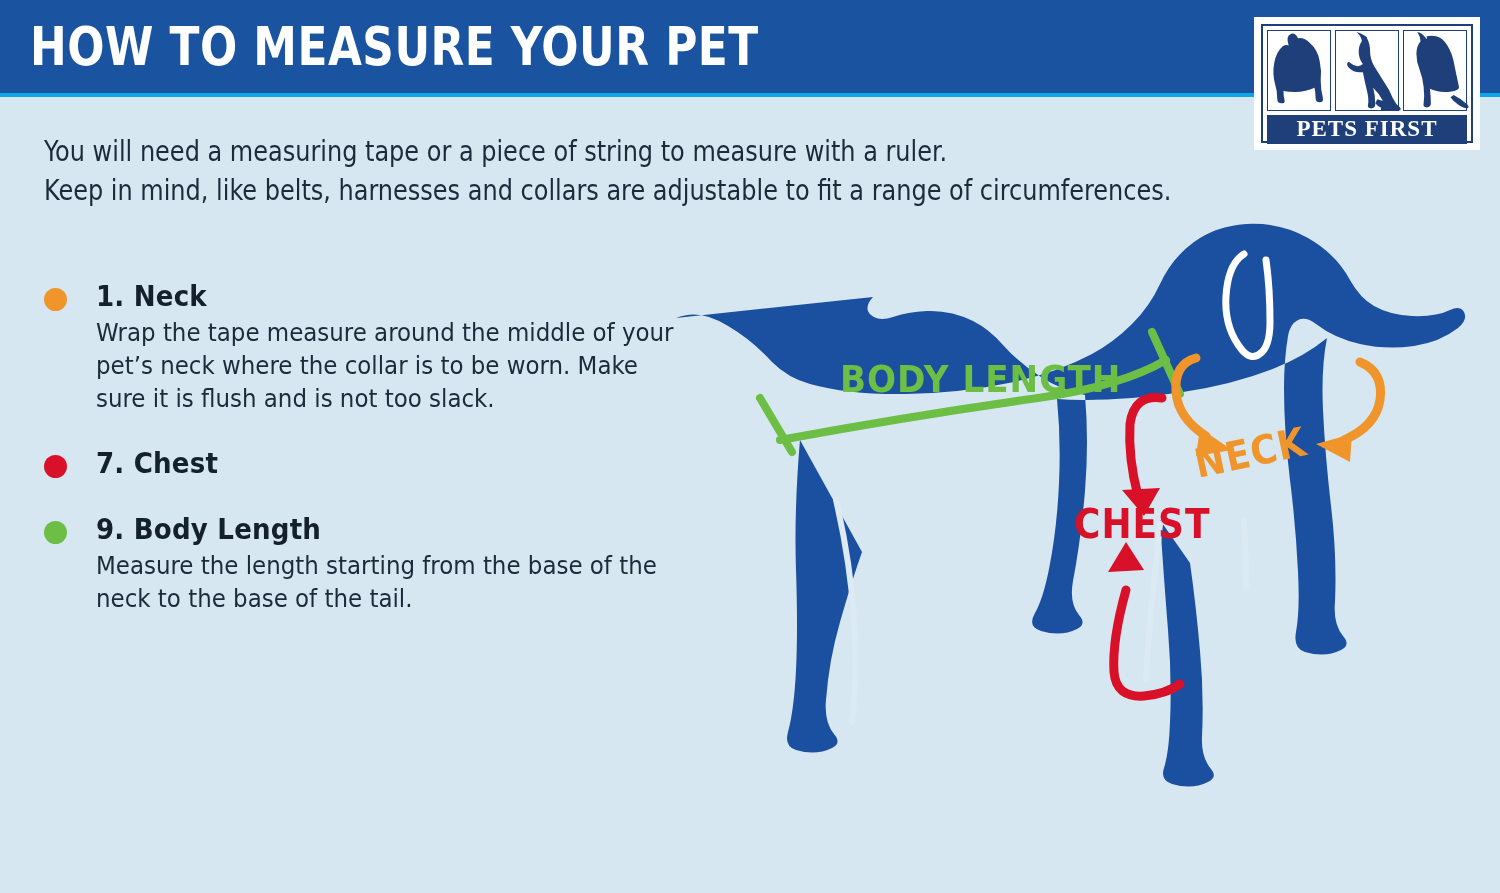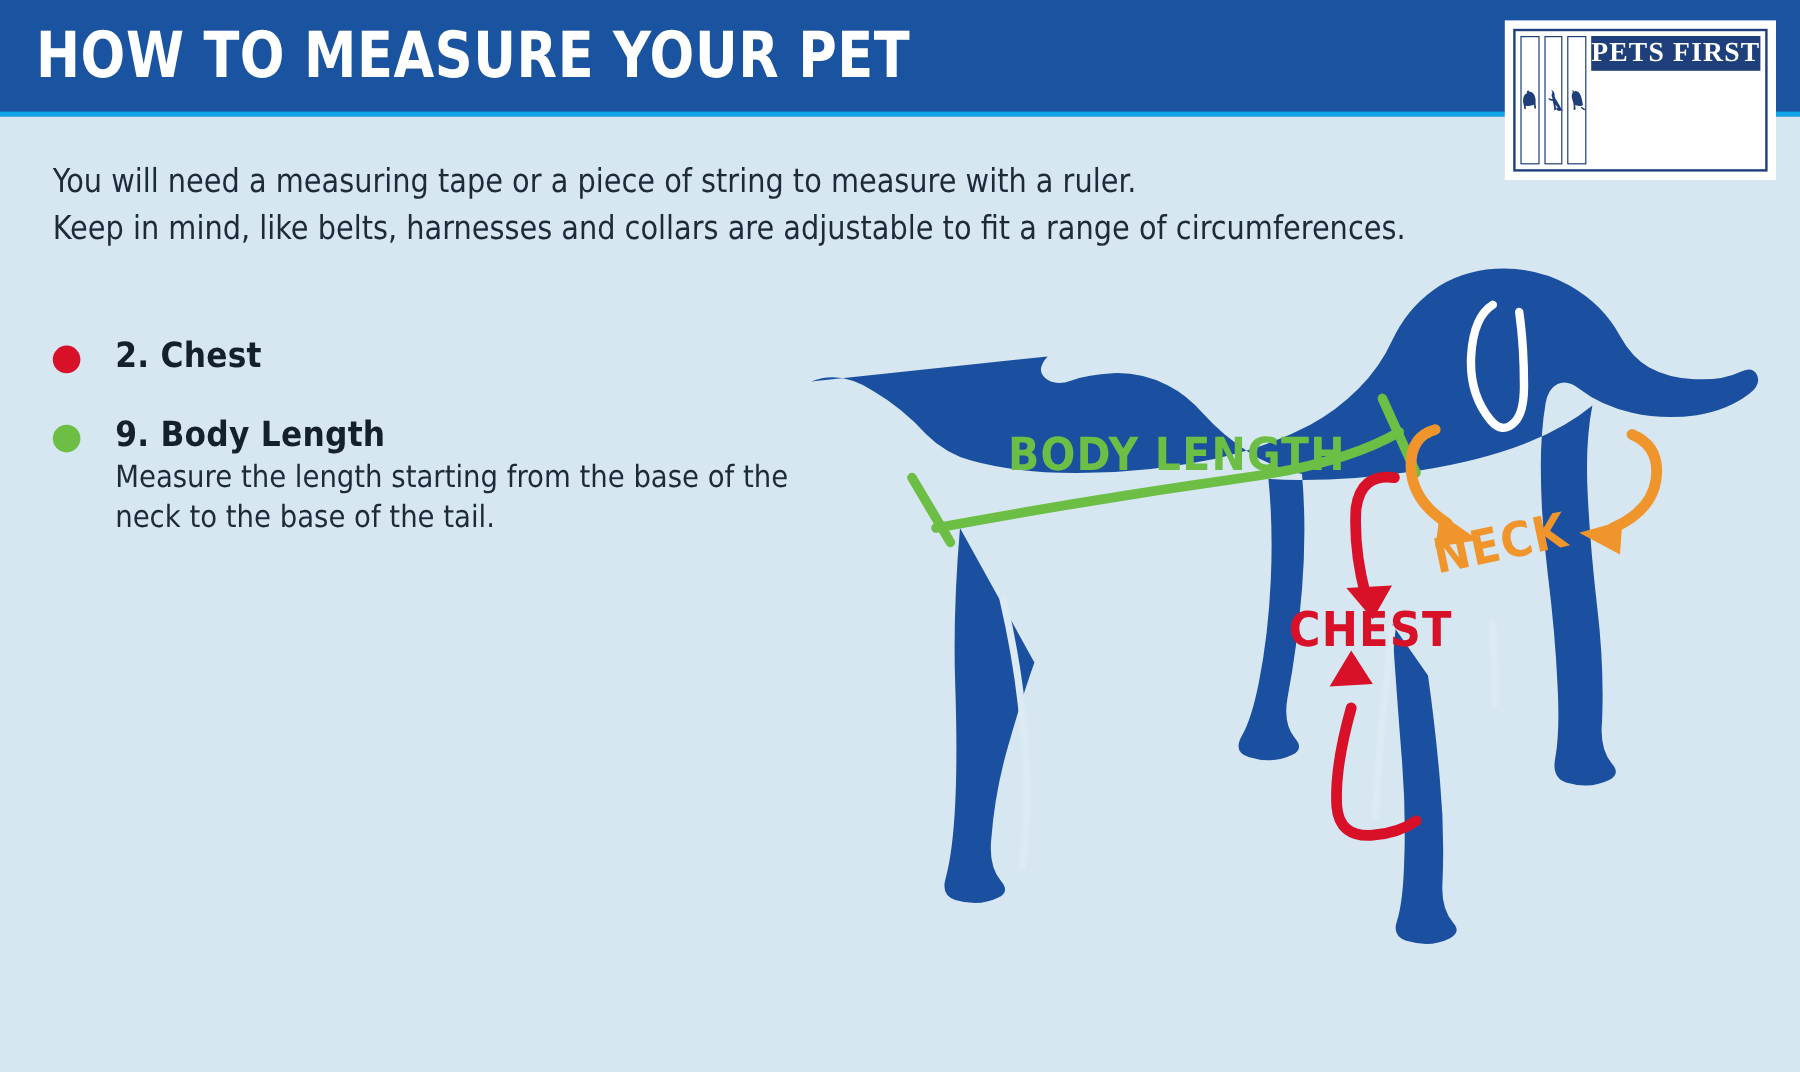--- a/index.html
+++ b/index.html
@@ -53,21 +53,21 @@
     padding: 7px;
     box-sizing: border-box;
   }
   .logo-inner {
     width: 100%;
     height: 100%;
     border: 2px solid #1f3f7a;
     box-sizing: border-box;
     padding: 4px;
     display: flex;
-    flex-direction: row;
+    flex-direction: column;
     gap: 4px;
   }
   .logo-panels {
     display: flex;
     gap: 4px;
     flex: 1 1 auto;
   }
   .logo-panel {
     flex: 1 1 0;
     border: 1.5px solid #1f3f7a;
@@ -188,25 +188,32 @@
     </div>
   </div>
 
   <div id="intro">
     <div>You will need a measuring tape or a piece of string to measure with a ruler.</div>
     <div>Keep in mind, like belts, harnesses and collars are adjustable to fit a range of circumferences.</div>
   </div>
 
   <div id="steps">
 
+    <div class="step">
+      <span class="step-bullet" style="background:#f0952b"></span>
+      <div class="step-body">
+        <div class="step-title">1. Neck</div>
+        <div class="step-text">Wrap the tape measure around the middle of your pet’s neck where the collar is to be worn. Make sure it is flush and is not too slack.</div>
+      </div>
+    </div>
 
     <div class="step">
       <span class="step-bullet" style="background:#d81028"></span>
       <div class="step-body">
-        <div class="step-title">2. Chest</div>
+        <div class="step-title">7. Chest</div>
       </div>
     </div>
 
     <div class="step">
       <span class="step-bullet" style="background:#6cbe45"></span>
       <div class="step-body">
         <div class="step-title">9. Body Length</div>
         <div class="step-text">Measure the length starting from the base of the neck to the base of the tail.</div>
       </div>
     </div>

